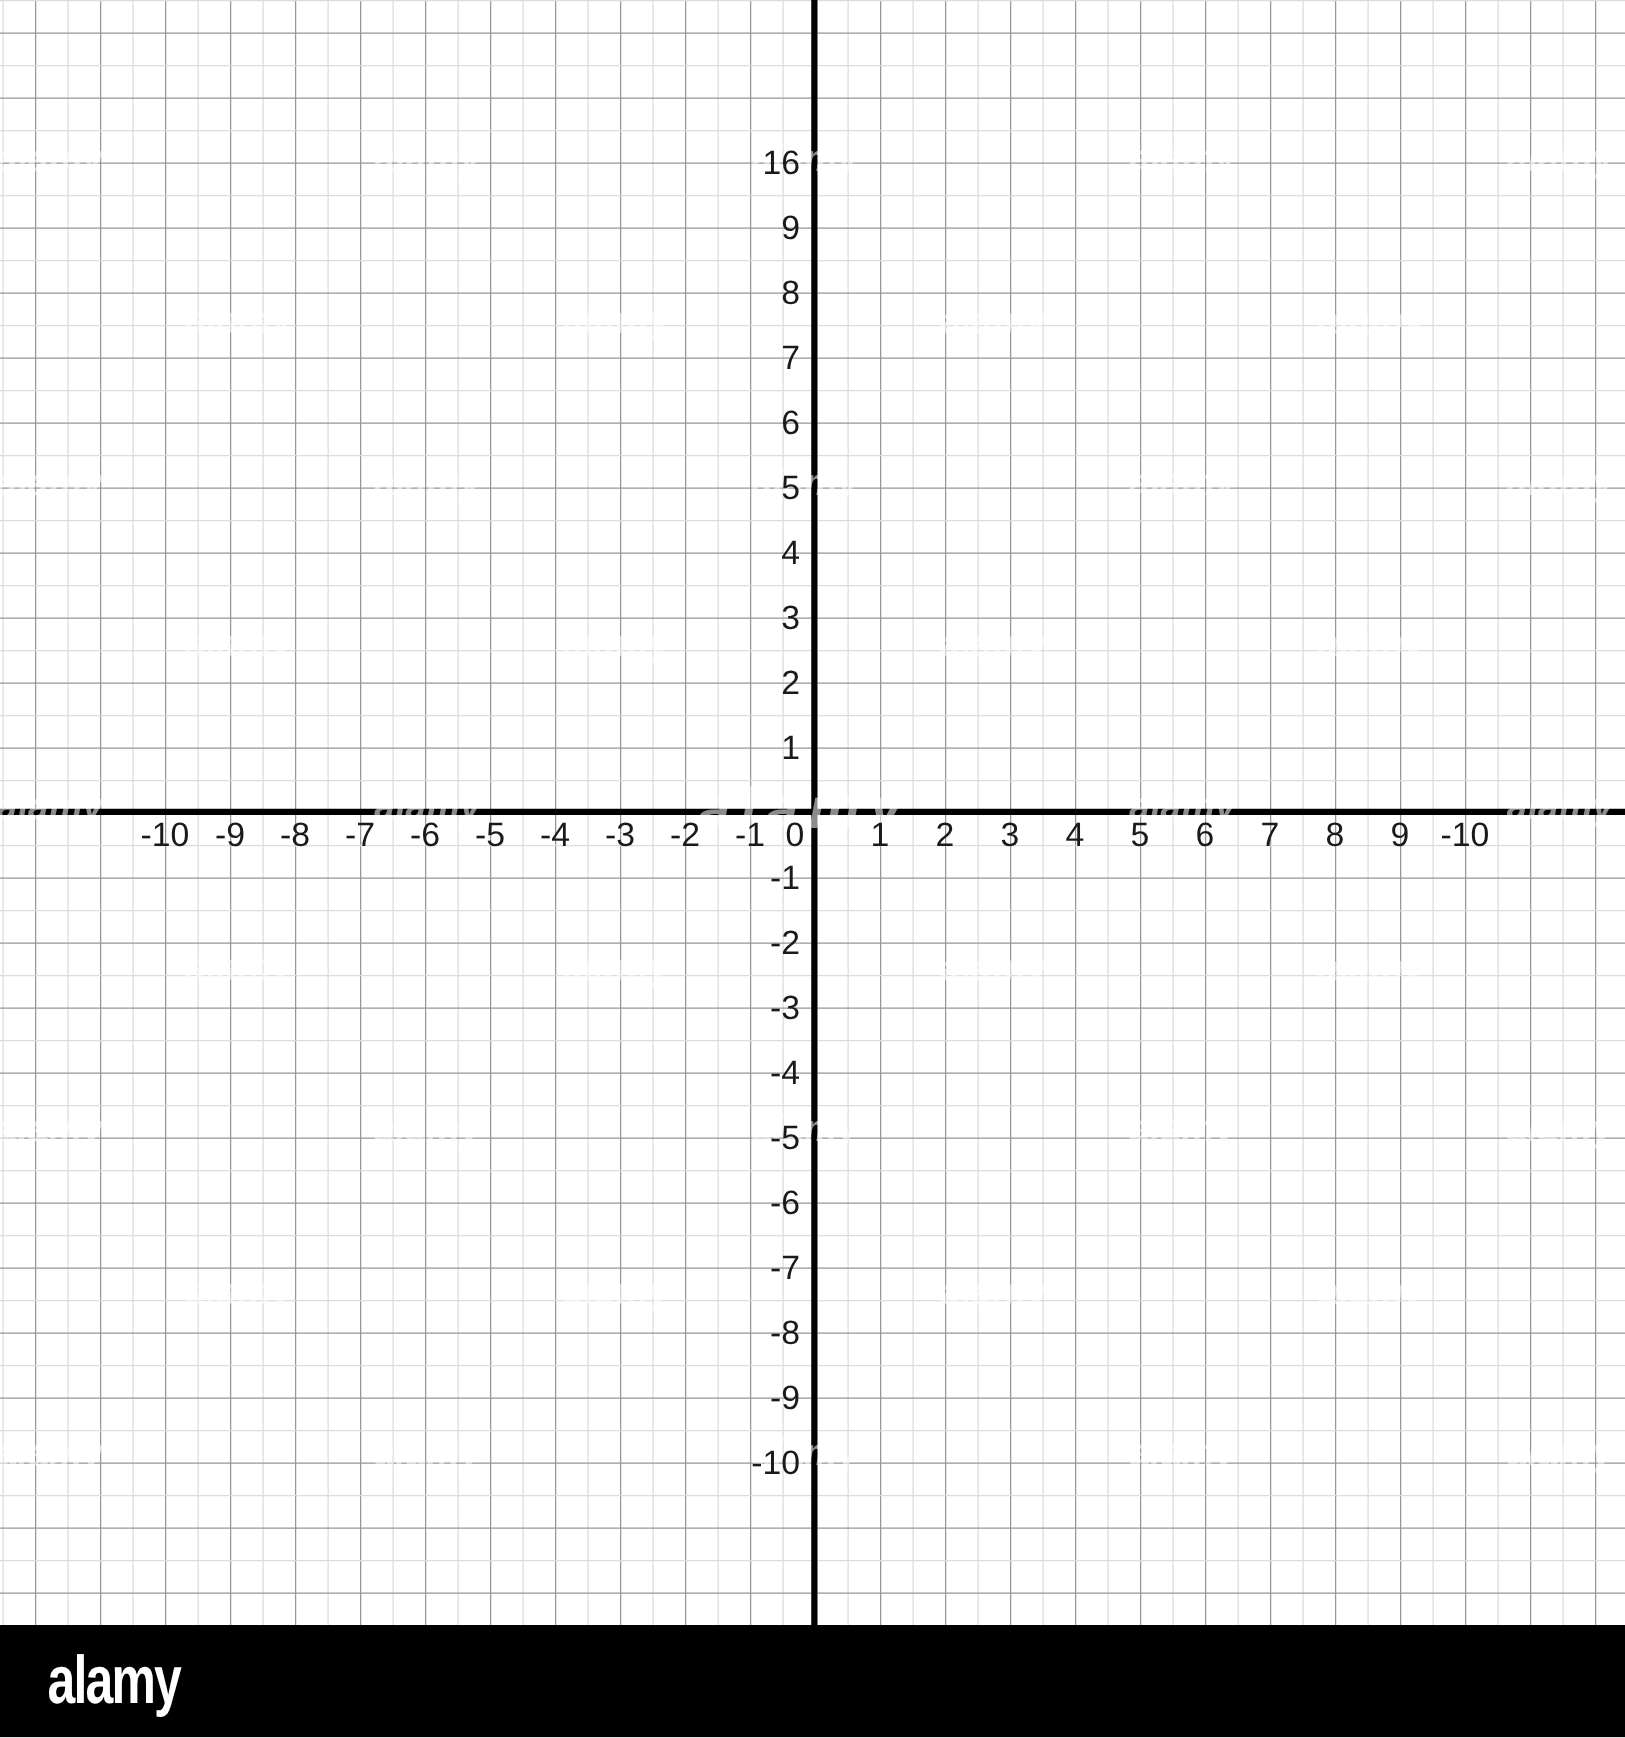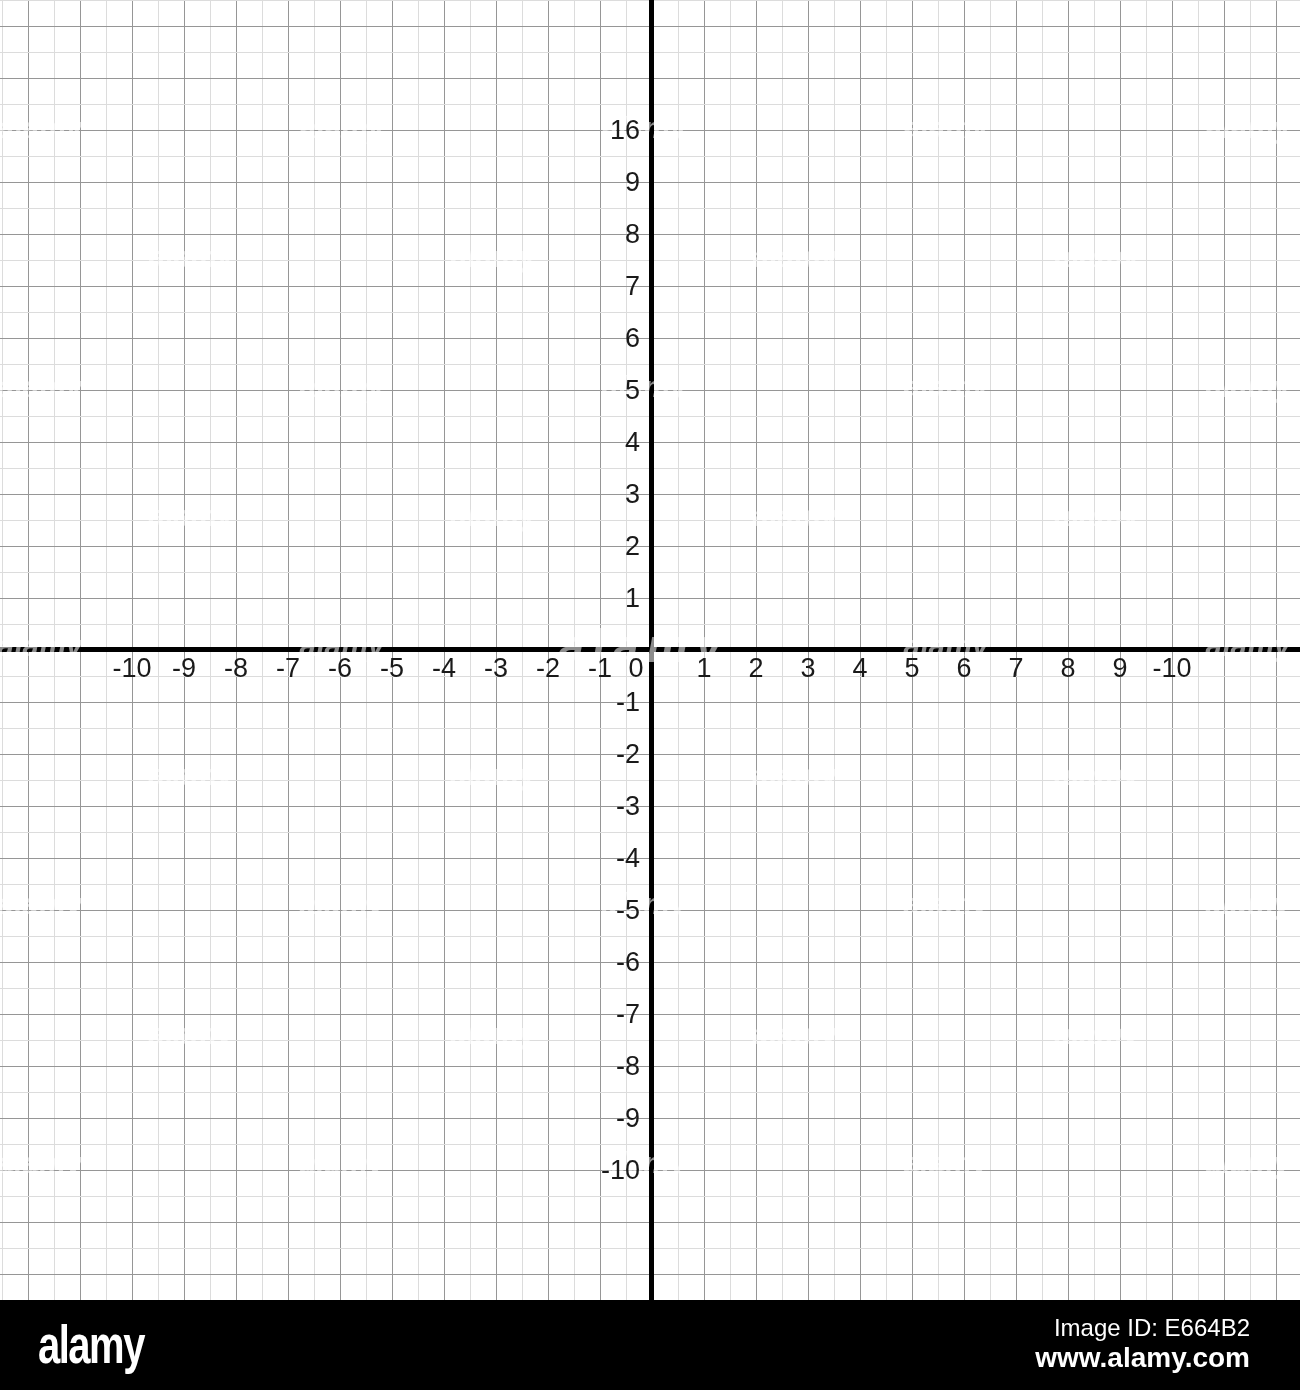--- a/index.html
+++ b/index.html
@@ -220,18 +220,14 @@
       <div class="ylab" style="top: 895px;">-5</div>
       <div class="ylab" style="top: 947px;">-6</div>
       <div class="ylab" style="top: 999px;">-7</div>
       <div class="ylab" style="top: 1051px;">-8</div>
       <div class="ylab" style="top: 1103px;">-9</div>
       <div class="ylab" style="top: 1155px;">-10</div>
     </div>
 
   <div class="footer">
     <div class="footer-logo">alamy</div>
-    <div class="footer-right">
-      <div class="footer-id">Image ID: E664B2</div>
-      <div class="footer-url">www.alamy.com</div>
-    </div>
   </div>
 </div>
 
 </body></html>

